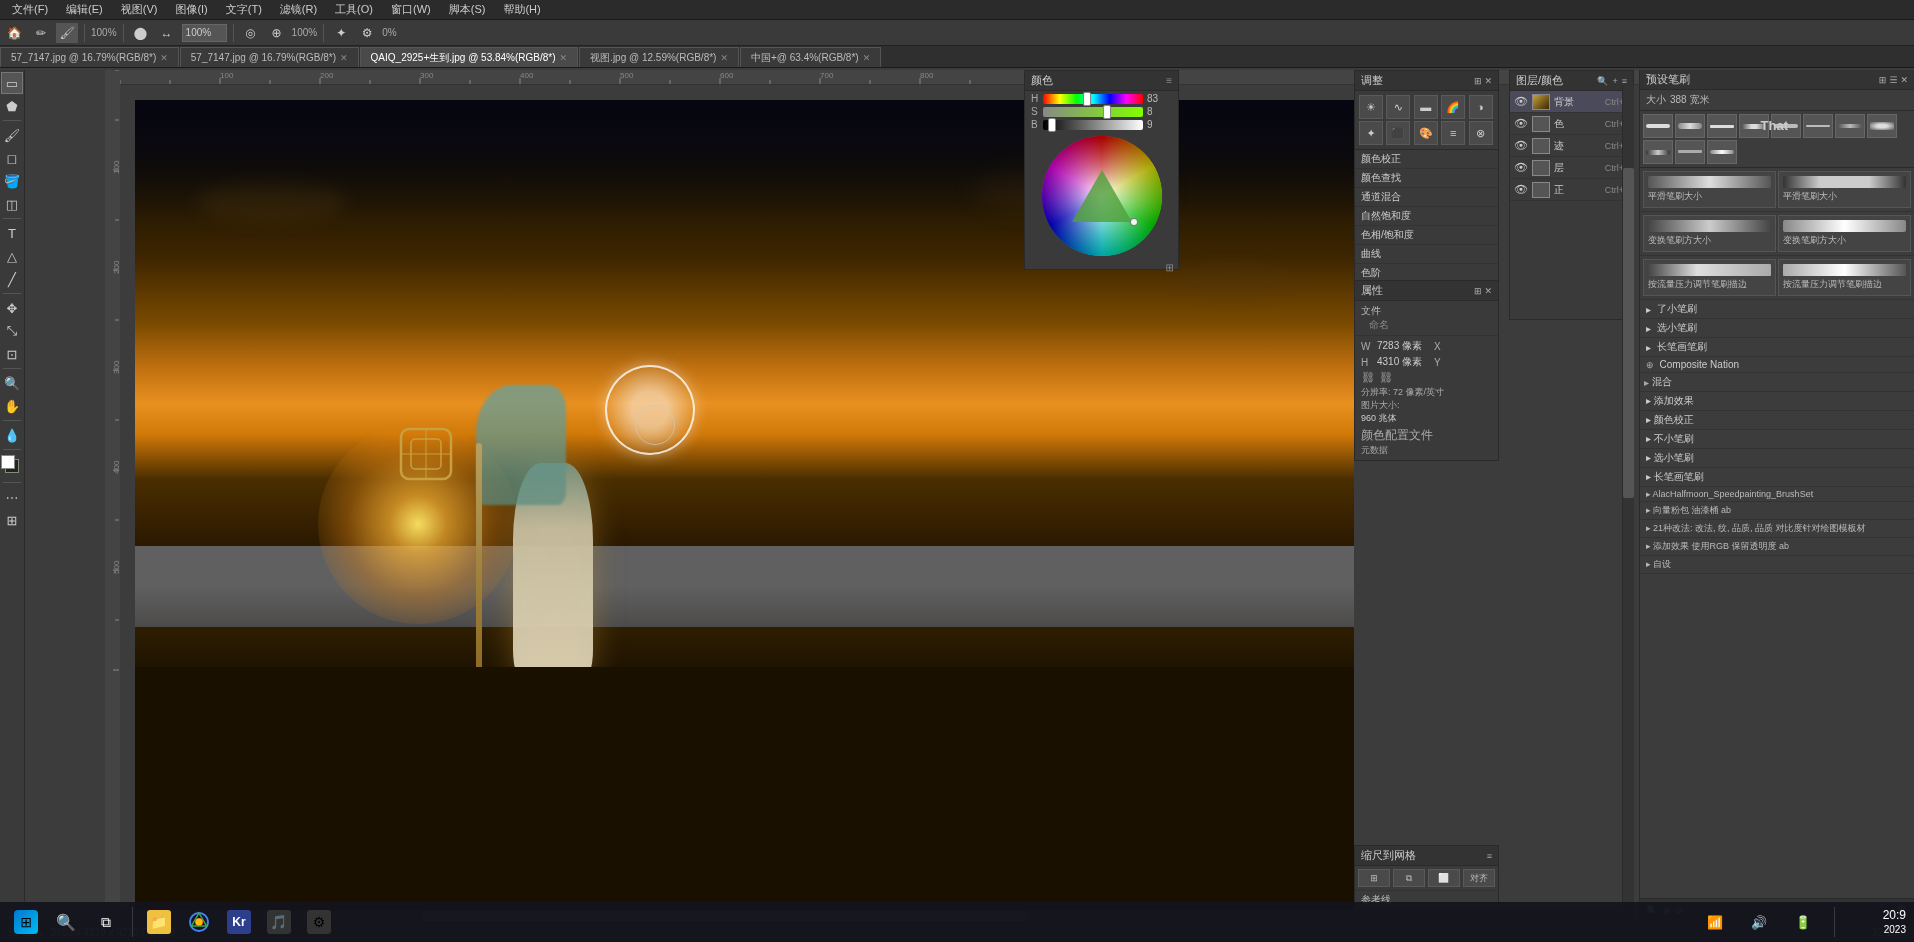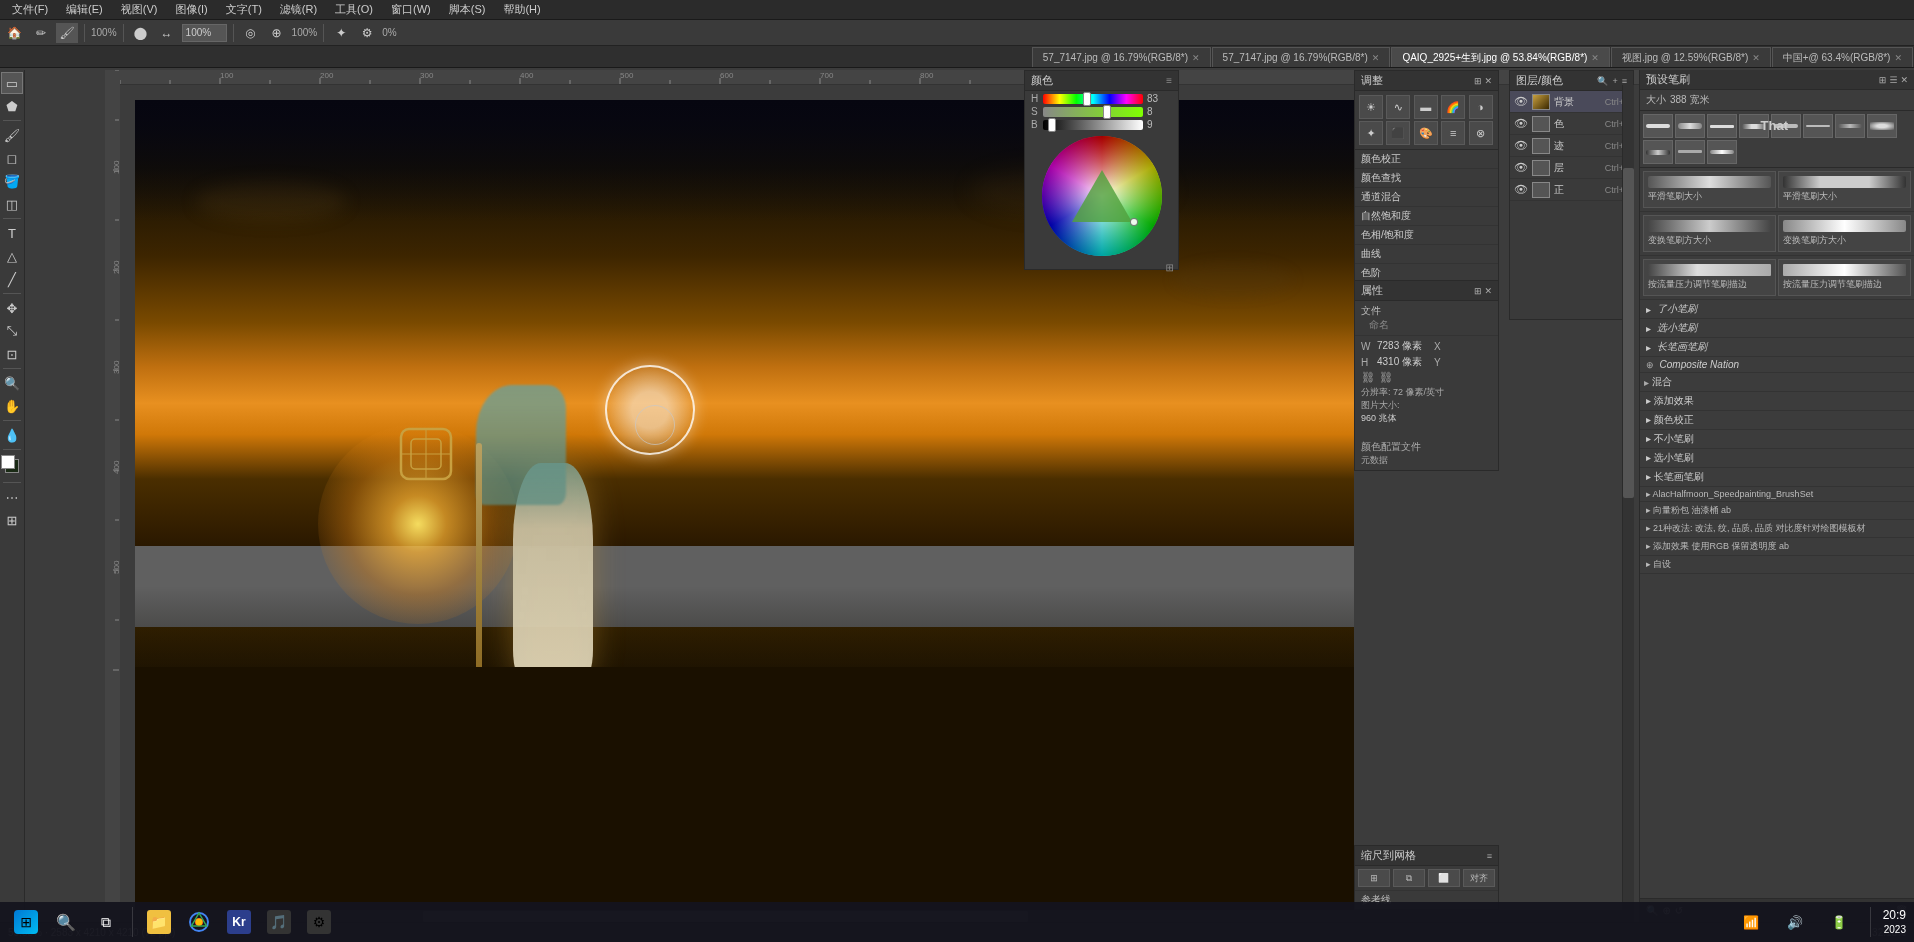--- a/index.html
+++ b/index.html
@@ -77,21 +77,20 @@
 
     
     #tab-bar {
       width: 100%;
       height: 22px;
       background: #2f2f2f;
       display: flex;
       align-items: flex-end;
       border-bottom: 1px solid #1a1a1a;
       overflow: hidden;
-      justify-content: flex-end;
     }
     .tab {
       height: 20px;
       padding: 0 10px;
       background: #3a3a3a;
       border: 1px solid #555;
       border-bottom: none;
       font-size: 10px;
       color: #bbb;
       display: flex;
@@ -374,21 +373,21 @@
     
     .brush-category {
       display: flex;
       align-items: center;
       padding: 2px 6px;
       gap: 6px;
       font-size: 10px;
       border-bottom: 1px solid #333;
       cursor: pointer;
     }
-    .brush-category-name { flex: 1; color: #ccc; font-style: italic; }
+    .brush-category-name { flex: 1; color: #ccc; }
 
     
     #status-bar {
       position: absolute;
       bottom: 0;
       left: 0;
       right: 0;
       height: 20px;
       background: #2b2b2b;
       border-top: 1px solid #1a1a1a;
@@ -438,20 +437,21 @@
       width: 1px;
       height: 30px;
       background: rgba(255,255,255,0.15);
       margin: 0 4px;
     }
     .taskbar-time {
       color: white;
       font-size: 12px;
       text-align: right;
       line-height: 1.3;
+      margin-left: 36px;
     }
     .taskbar-right {
       margin-left: auto;
       display: flex;
       align-items: center;
       gap: 8px;
     }
 
     
     #h-scrollbar {
@@ -1039,21 +1039,21 @@
       <span style="color:#aaa;margin-left:8px;width:12px">Y</span>
     </div>
 
     <div style="display:flex;gap:4px;margin-top:2px">
       <span style="font-size:11px;color:#aaa;cursor:pointer">⛓</span>
       <span style="font-size:11px;color:#aaa;cursor:pointer">⛓</span>
     </div>
     <div style="font-size:9px;color:#aaa;margin-top:2px">分辨率: 72 像素/英寸</div>
     <div style="font-size:9px;color:#aaa">图片大小:</div>
     <div style="font-size:9px;color:#ccc">960 兆体</div>
-    <div style="font-size:10px;color:#aaa;margin-top:15px">颜色配置文件</div>
+    <div style="font-size:12px;color:#aaa;margin-top:2px">颜色配置文件</div>
     <div style="font-size:9px;color:#aaa">元数据</div>
   </div>
 </div>
 
 <div id="scale-grid-panel" style="position:absolute;bottom:32px;right:415px;width:145px;background:#3a3a3a;border:1px solid #2a2a2a">
   <div class="panel-header">
     <span class="panel-header-title">缩尺到网格</span>
     <span style="font-size:9px;color:#aaa">≡</span>
   </div>
 

